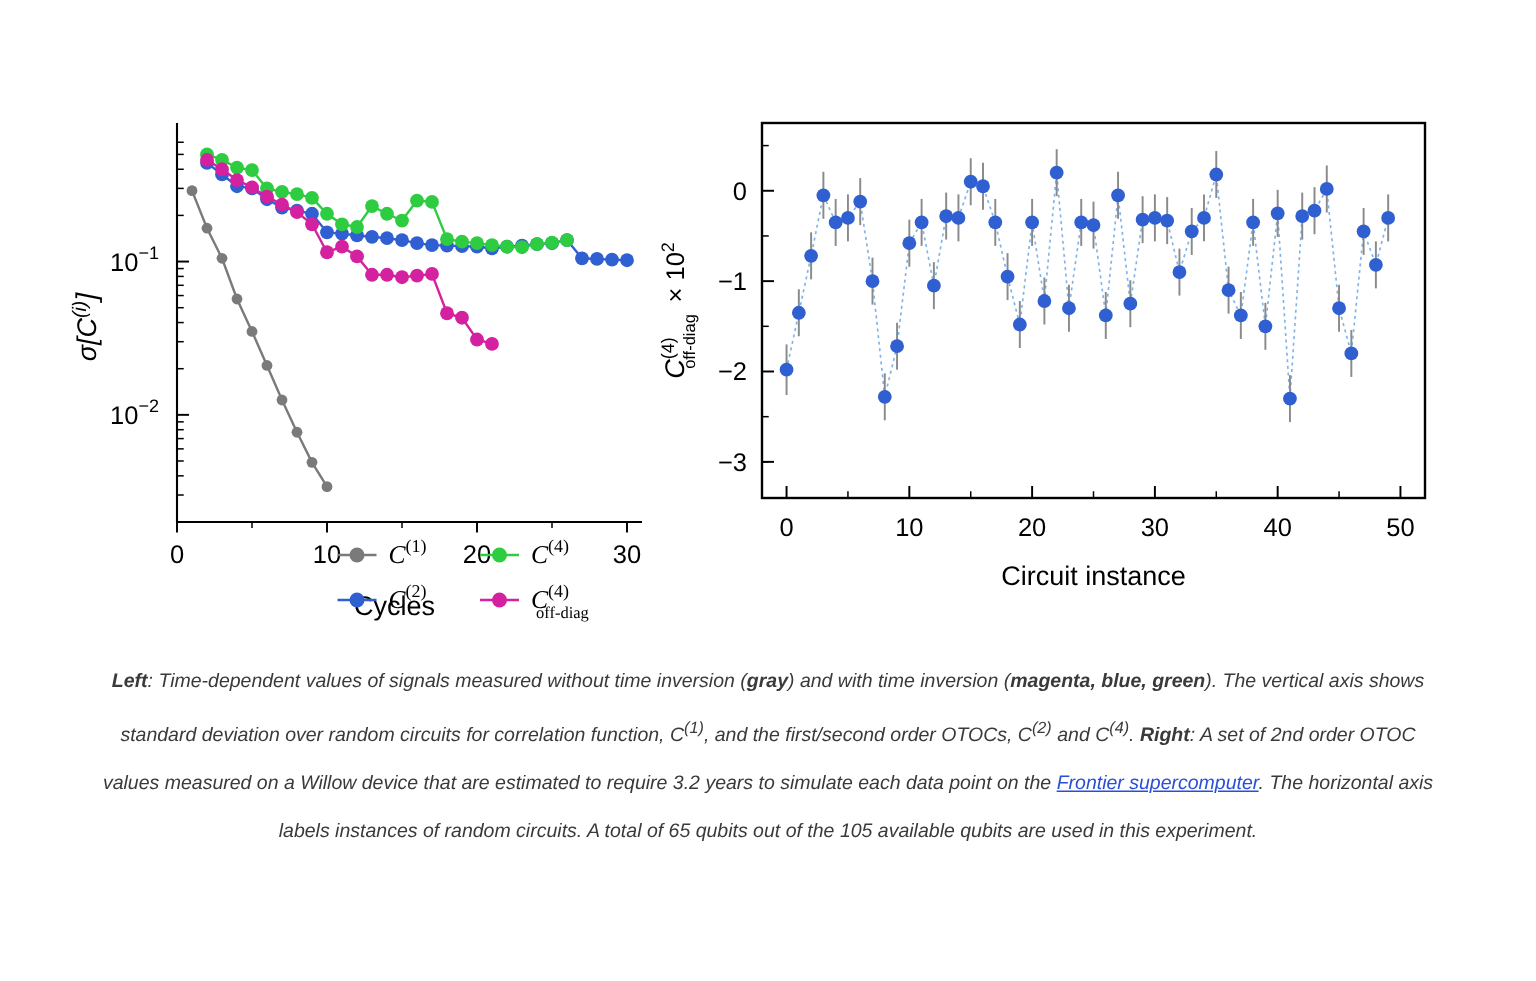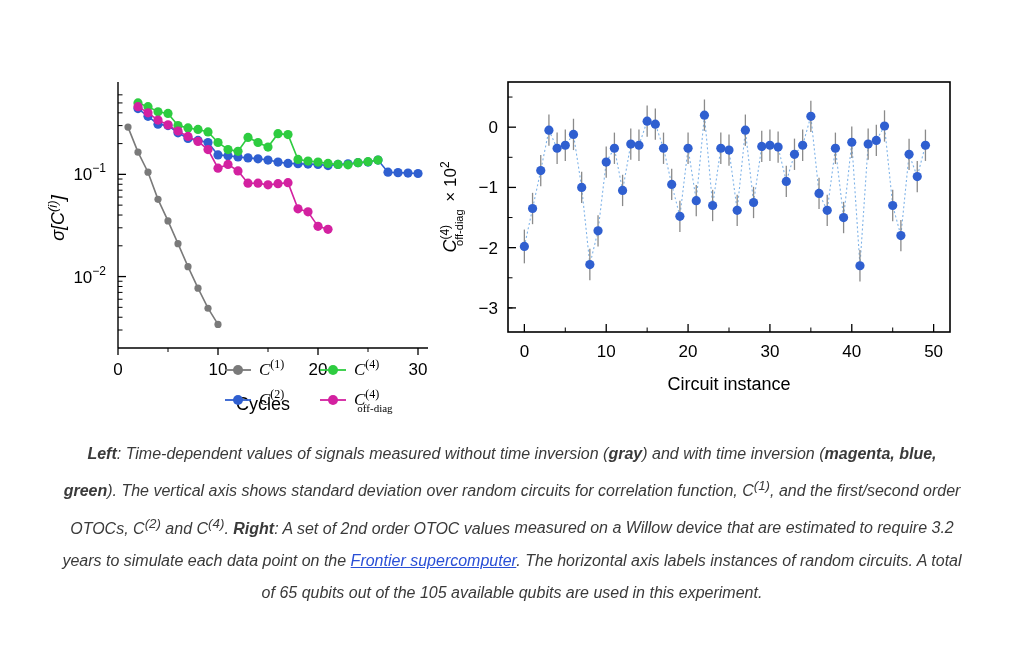--- a/index.html
+++ b/index.html
@@ -36,21 +36,21 @@
     height: 370px;
   }
   svg { display: block; }
   .caption {
     position: absolute;
     left: 60px;
     top: 438px;
     width: 904px;
     text-align: center;
     font-family: "Liberation Sans", sans-serif;
-    font-size: 16px;
+    font-size: 13px;
     line-height: 32px;
     font-style: italic;
     color: #3a3a3a;
   }
   .caption b { font-weight: bold; font-style: italic; }
   .caption .link {
     color: #2a4fd6;
     text-decoration: underline;
     cursor: pointer;
   }

